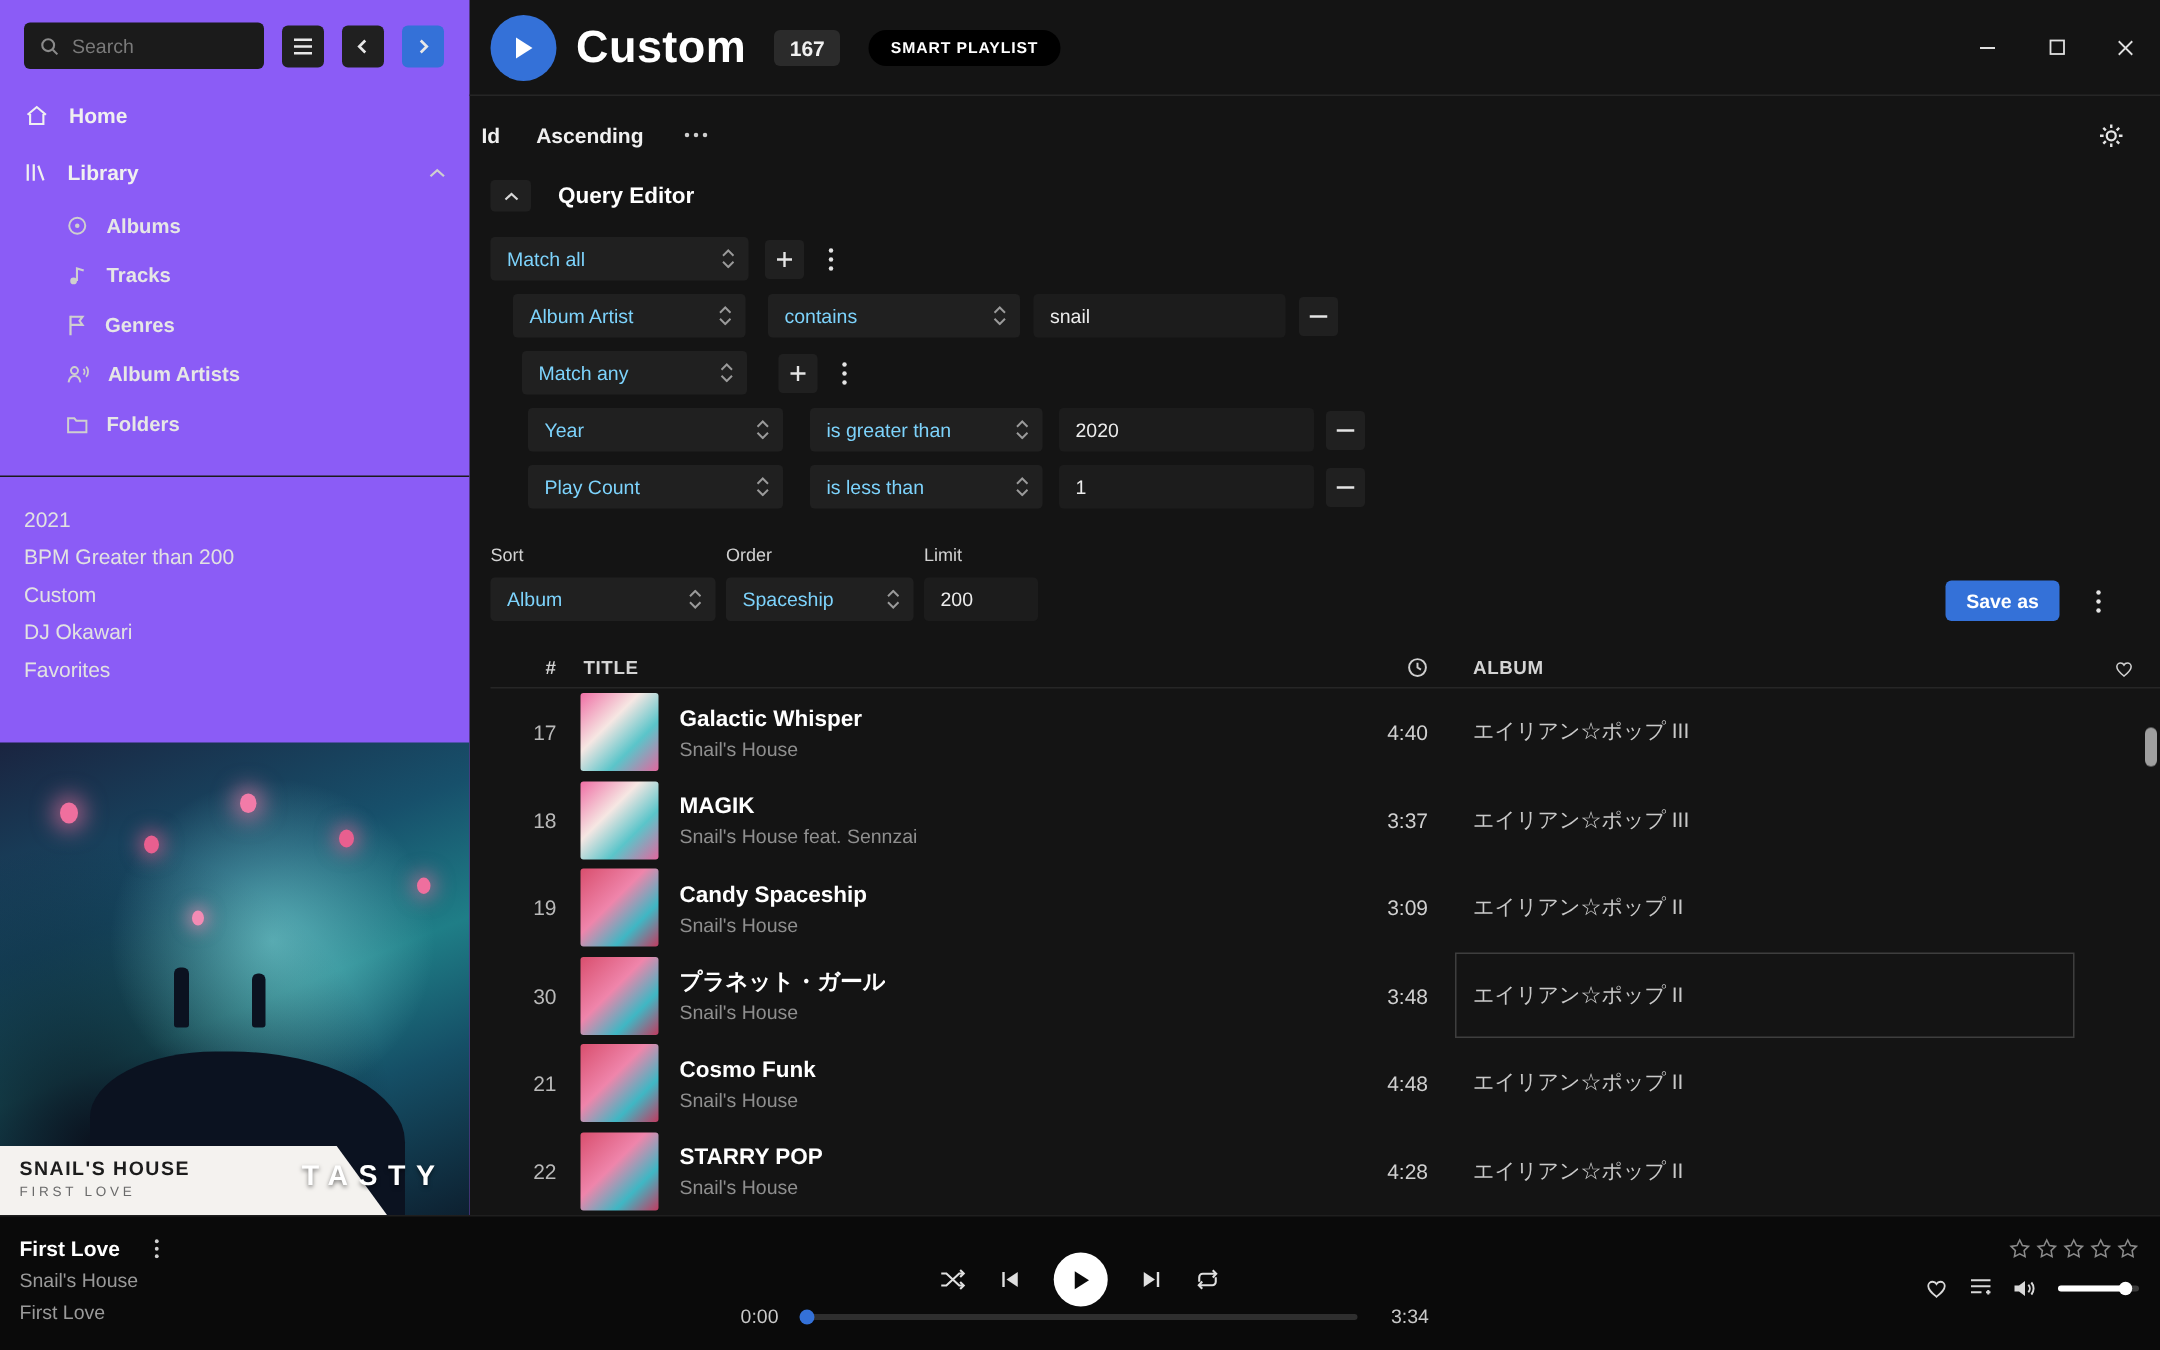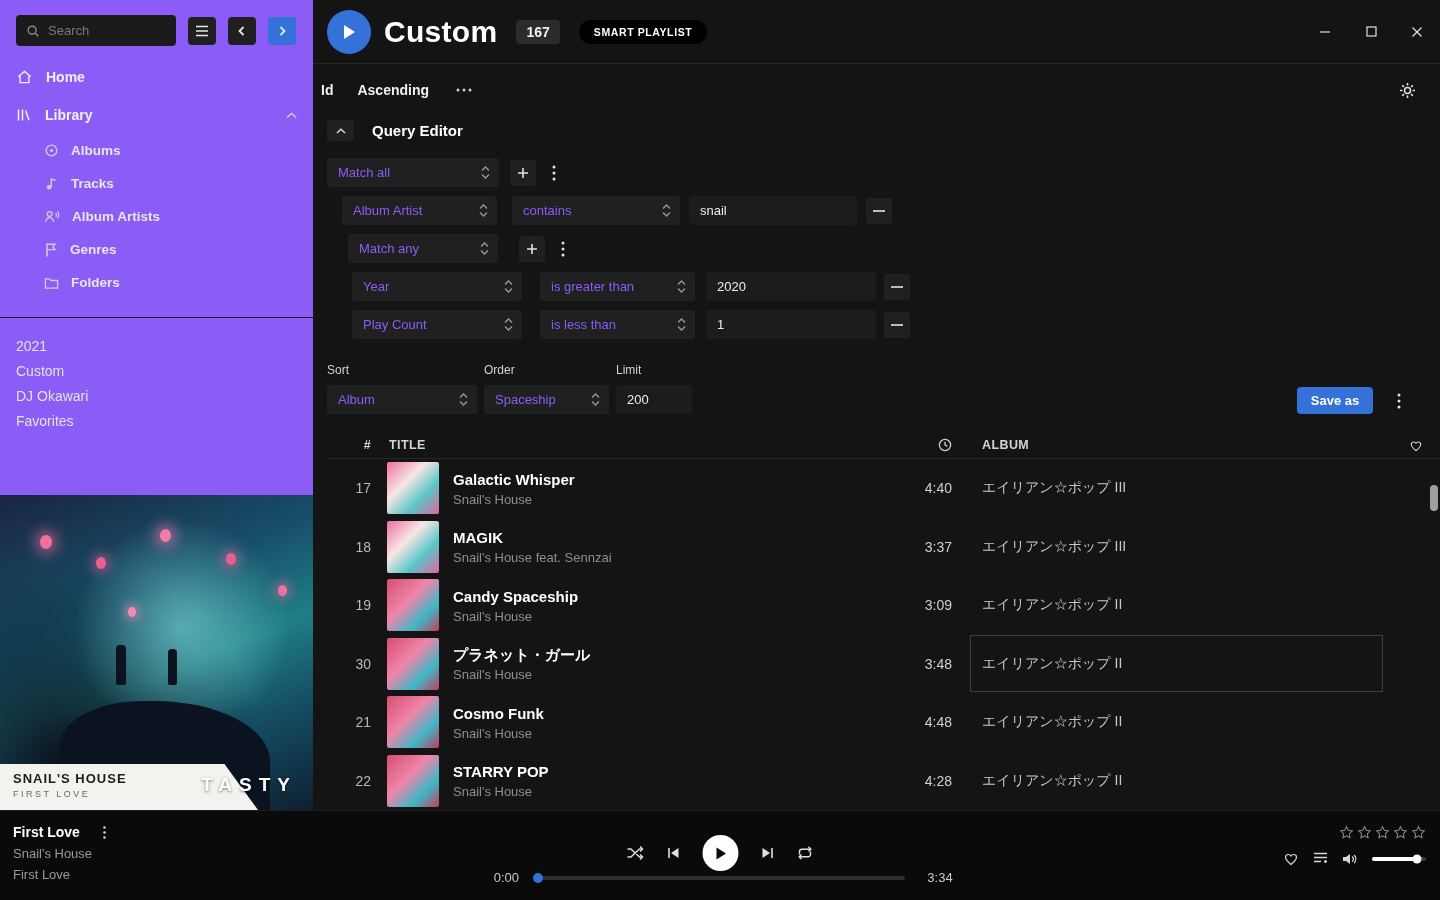--- a/index.html
+++ b/index.html
@@ -111,21 +111,21 @@
   
   .qe { padding-left:14px; }
   .qe-head { display:flex; align-items:center; margin-top:6px; }
   .collapse-btn {
     width:27px; height:21px; background:#202020; border:none; border-radius:3px;
     color:#d8d8d8; display:flex; align-items:center; justify-content:center; cursor:pointer;
   }
   .qe-title { margin-left:18px; font-size:15px; font-weight:bold; color:#fff; }
   .qe-row { display:flex; align-items:center; margin-top:9px; }
   .sel {
-    height:29px; background:#202020; border-radius:3px; color:#8b5cf6; font-size:13px;
+    height:29px; background:#202020; border-radius:3px; color:#7dd3fc; font-size:13px;
     display:flex; align-items:center; justify-content:space-between; padding:0 9px 0 11px;
     cursor:pointer;
   }
   .sel .ud { color:#9a9a9a; }
   .txt {
     height:29px; background:#1c1c1c; border:none; border-radius:3px; color:#ececec;
     font-size:13px; padding:0 11px; outline:none; font-family:"Liberation Sans",sans-serif;
   }
   .mini-btn {
     width:26px; height:26px; background:#202020; border:none; border-radius:3px;
@@ -283,49 +283,50 @@
         <span class="icon">
           <svg width="15" height="15" viewBox="0 0 16 16">
               <circle cx="5.4" cy="12" r="2.4" fill="currentColor"></circle>
               <path d="M7.8 12V3.2l4.8 1.4" fill="none" stroke="currentColor" stroke-width="1.5"></path>
             </svg>
         </span>
         <span>Tracks</span>
       </div>
       <div class="sub-item">
         <span class="icon">
+          <svg width="14" height="15" viewBox="0 0 14 15">
+              <path d="M3 1.5v13" stroke="currentColor" stroke-width="1.5"></path>
+              <path d="M3 2.2h8l-2 2.7 2 2.7H3" fill="none" stroke="currentColor" stroke-width="1.4"></path>
+            </svg>
+        </span>
+        <span>Genres</span>
+      </div>
+      <div class="sub-item">
+        <span class="icon">
           <svg width="16" height="15" viewBox="0 0 17 16">
               <circle cx="6" cy="5.4" r="2.5" fill="none" stroke="currentColor" stroke-width="1.4"></circle>
               <path d="M1.8 13.8c.4-3 2.2-4.6 4.2-4.6s3.8 1.6 4.2 4.6" fill="none" stroke="currentColor" stroke-width="1.4"></path>
               <path d="M12.4 4.2c1 1.1 1 3 0 4.1M14.3 2.6c1.8 1.9 1.8 5.3 0 7.2" fill="none" stroke="currentColor" stroke-width="1.3"></path>
             </svg>
         </span>
         <span>Album Artists</span>
       </div>
       <div class="sub-item">
         <span class="icon">
-          <svg width="14" height="15" viewBox="0 0 14 15">
-              <path d="M3 1.5v13" stroke="currentColor" stroke-width="1.5"></path>
-              <path d="M3 2.2h8l-2 2.7 2 2.7H3" fill="none" stroke="currentColor" stroke-width="1.4"></path>
-            </svg>
-        </span>
-        <span>Genres</span>
-      </div>
-      <div class="sub-item">
-        <span class="icon">
           <svg width="15" height="14" viewBox="0 0 16 14">
               <path d="M1.5 12.5v-10h4.4l1.4 1.8h7.2v8.2z" fill="none" stroke="currentColor" stroke-width="1.4"></path>
             </svg>
         </span>
         <span>Folders</span>
       </div>
     </nav>
 
     <div class="playlists-block">
       <div class="playlist-item">2021</div>
+      <div class="playlist-item">BPM Greater than 200</div>
       <div class="playlist-item">Custom</div>
       <div class="playlist-item">DJ Okawari</div>
       <div class="playlist-item">Favorites</div>
     </div>
 
     <div class="artwork">
       <div class="lantern" style="left:40px;top:40px;width:12px;height:14px;background:#ef6f9e;box-shadow:0 0 14px 5px rgba(239,111,158,.6);"></div>
       <div class="lantern" style="left:96px;top:62px;width:10px;height:12px;background:#e85f8f;box-shadow:0 0 12px 4px rgba(232,95,143,.55);"></div>
       <div class="lantern" style="left:160px;top:34px;width:11px;height:13px;background:#f27ba8;box-shadow:0 0 14px 5px rgba(242,123,168,.6);"></div>
       <div class="lantern" style="left:226px;top:58px;width:10px;height:12px;background:#e85f8f;box-shadow:0 0 12px 4px rgba(232,95,143,.55);"></div>

